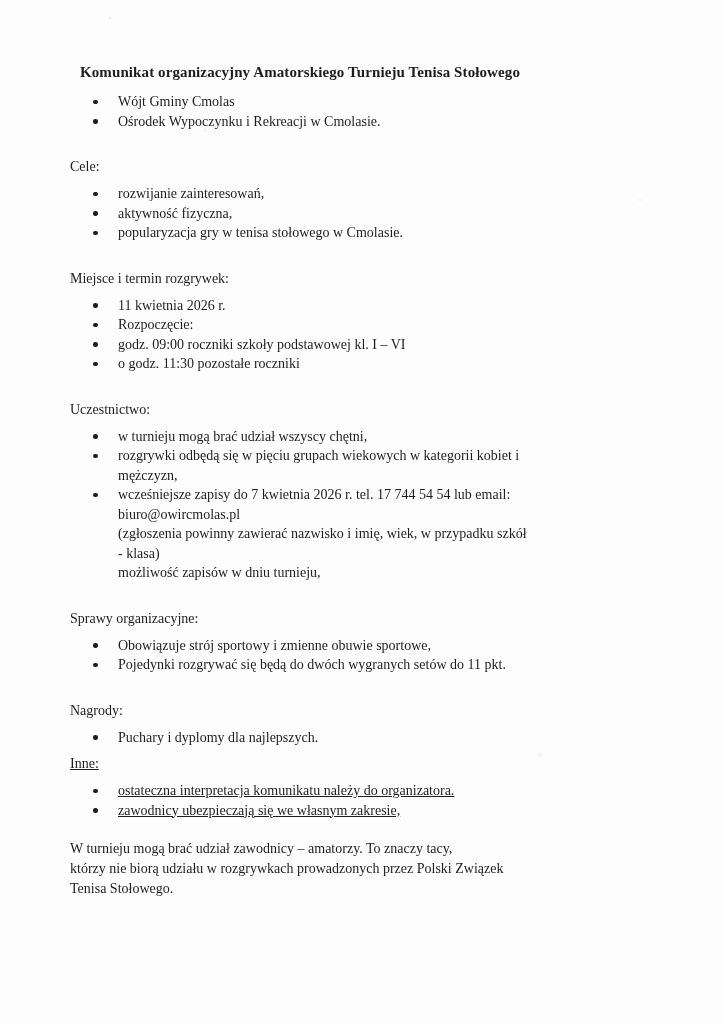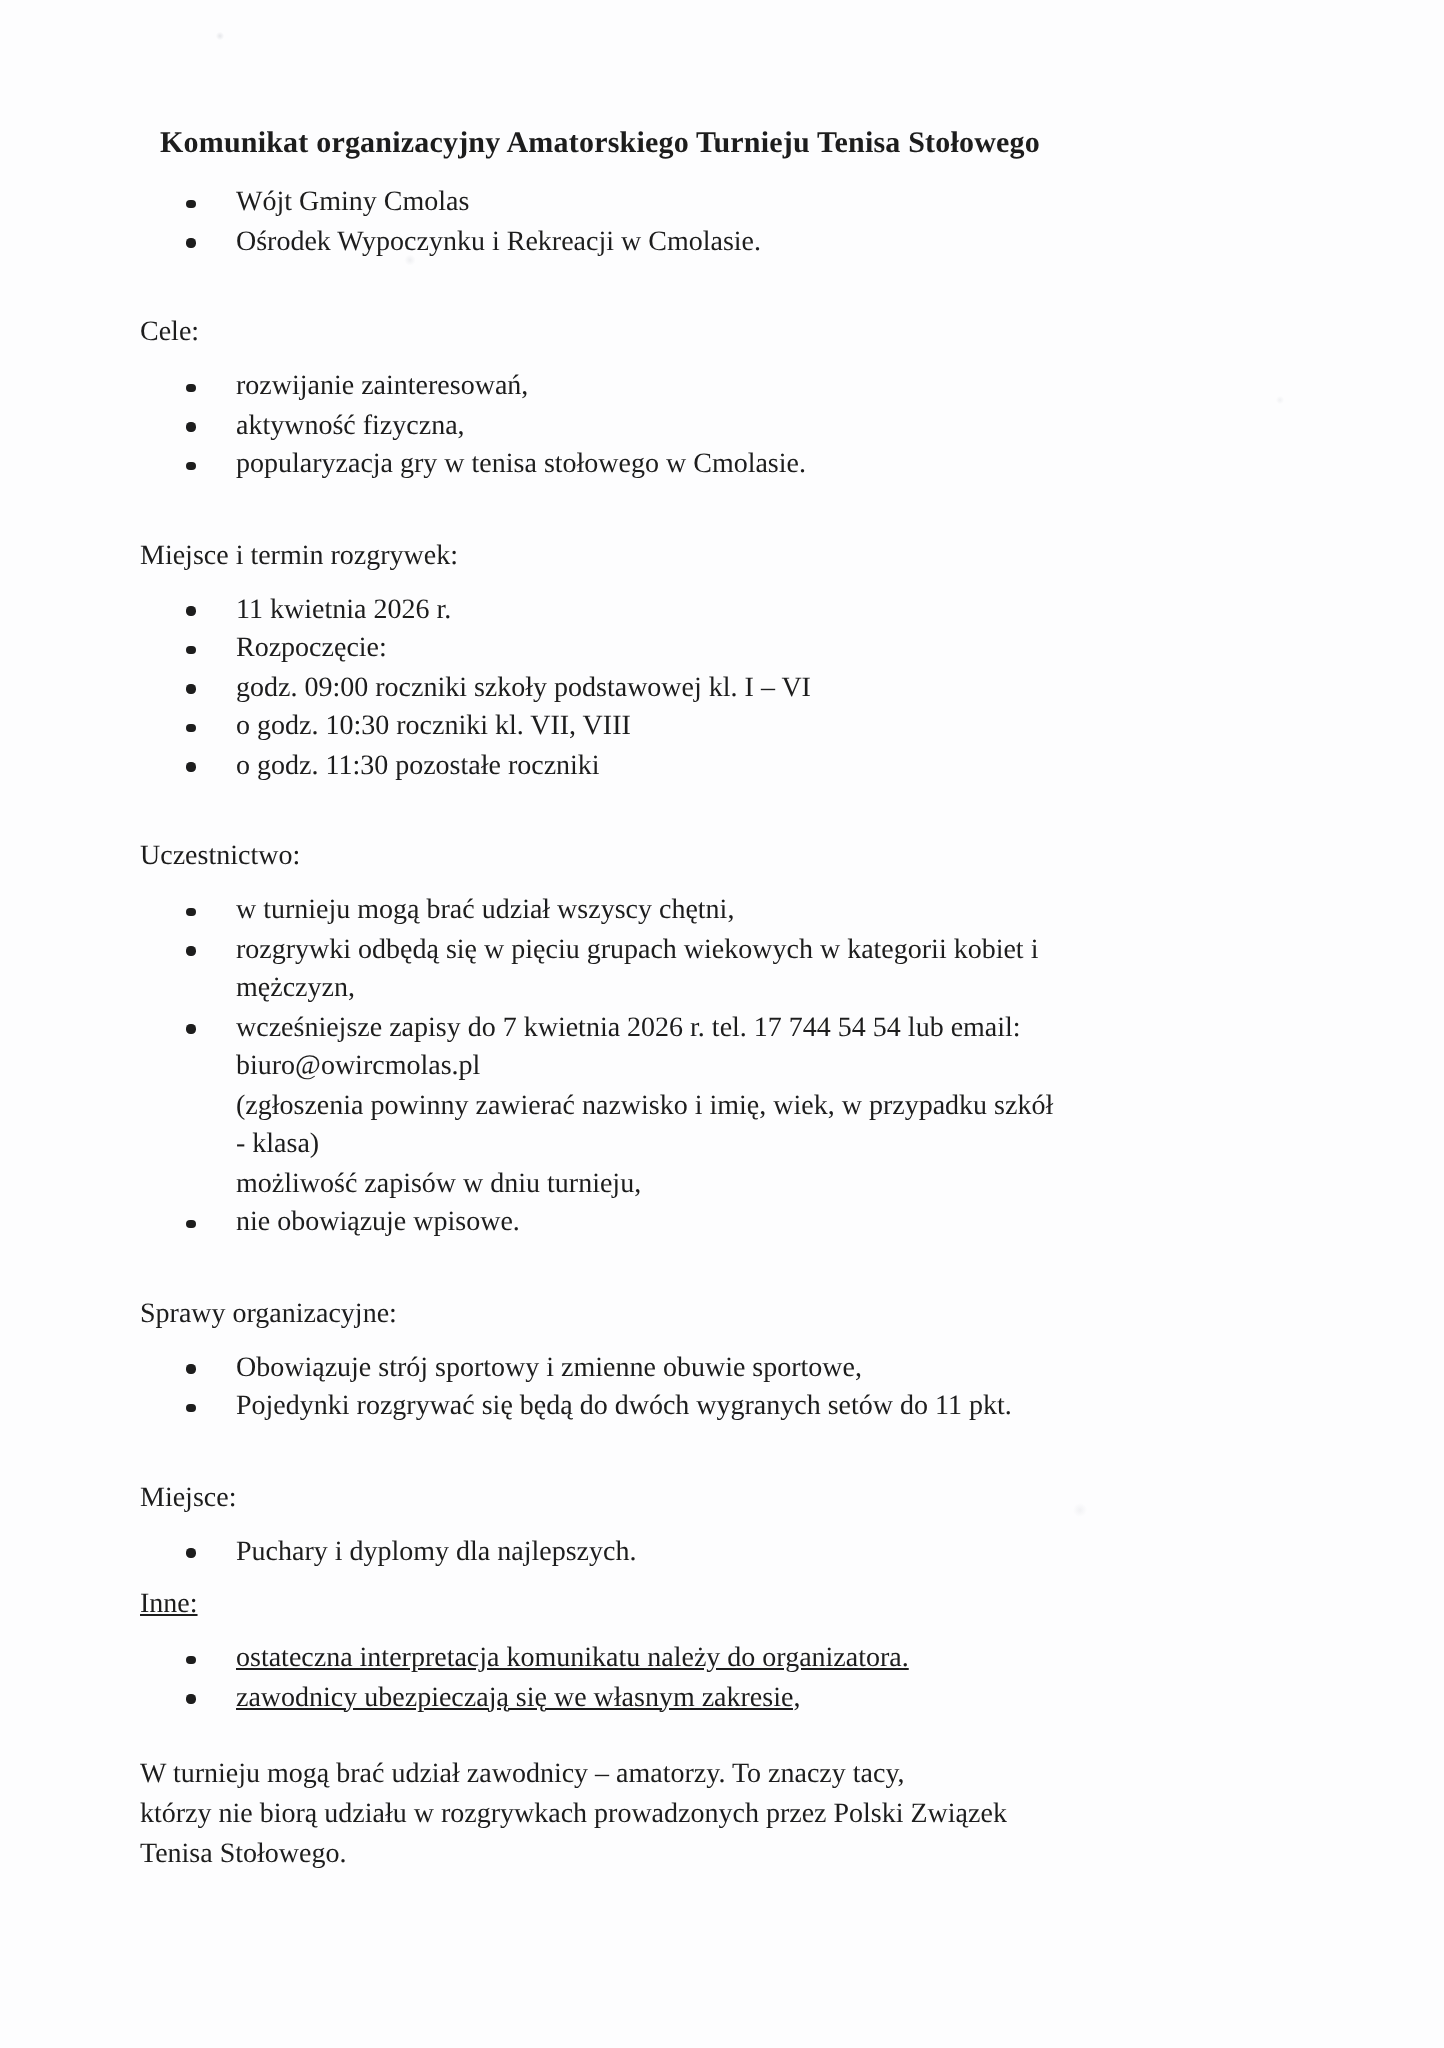--- a/index.html
+++ b/index.html
@@ -98,47 +98,45 @@
       <li>popularyzacja gry w tenisa stołowego w Cmolasie.</li>
     </ul>
   </section>
 
   <section class="sec">
     <div class="heading">Miejsce i termin rozgrywek:</div>
     <ul class="bullets">
       <li>11 kwietnia 2026 r.</li>
       <li>Rozpoczęcie:</li>
       <li>godz. 09:00 roczniki szkoły podstawowej kl. I – VI</li>
-      <li>o godz. 10:30 roczniki kl. VII, VIII</li>
       <li>o godz. 11:30 pozostałe roczniki</li>
     </ul>
   </section>
 
   <section class="sec">
     <div class="heading">Uczestnictwo:</div>
     <ul class="bullets">
       <li>w turnieju mogą brać udział wszyscy chętni,</li>
       <li>rozgrywki odbędą się w pięciu grupach wiekowych w kategorii kobiet i mężczyzn,</li>
       <li>wcześniejsze zapisy do 7 kwietnia 2026 r. tel. 17 744 54 54 lub email: biuro@owircmolas.pl
 (zgłoszenia powinny zawierać nazwisko i imię, wiek, w przypadku szkół - klasa)
 możliwość zapisów w dniu turnieju,</li>
-      <li>nie obowiązuje wpisowe.</li>
     </ul>
   </section>
 
   <section class="sec">
     <div class="heading">Sprawy organizacyjne:</div>
     <ul class="bullets">
       <li>Obowiązuje strój sportowy i zmienne obuwie sportowe,</li>
       <li>Pojedynki rozgrywać się będą do dwóch wygranych setów do 11 pkt.</li>
     </ul>
   </section>
 
   <section class="sec">
-    <div class="heading">Miejsce:</div>
+    <div class="heading">Nagrody:</div>
     <ul class="bullets">
       <li>Puchary i dyplomy dla najlepszych.</li>
     </ul>
   </section>
 
   <section class="sec tight">
     <div class="heading">Inne:</div>
     <ul class="bullets">
       <li>ostateczna interpretacja komunikatu należy do organizatora.</li>
       <li>zawodnicy ubezpieczają się we własnym zakresie,</li>

